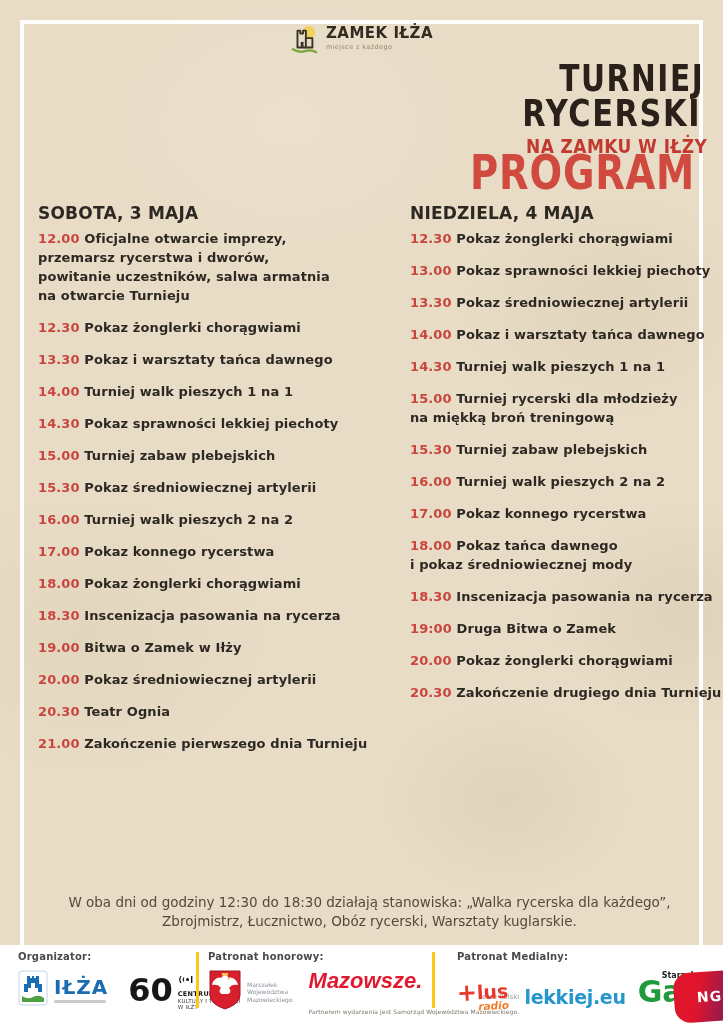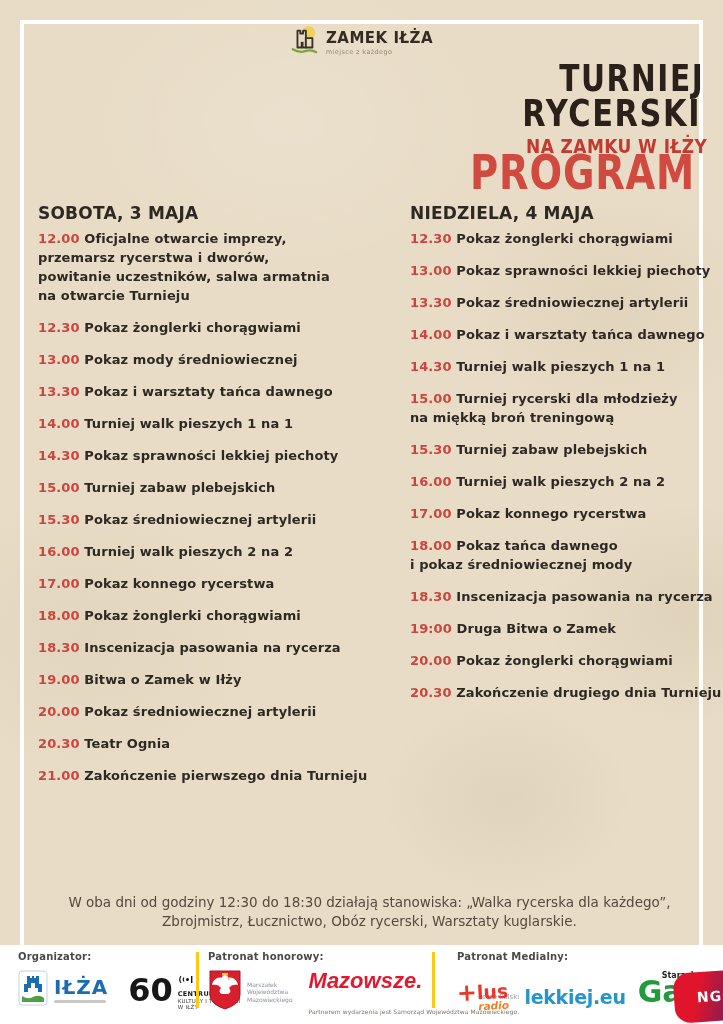--- a/index.html
+++ b/index.html
@@ -17,21 +17,21 @@
       radial-gradient(180px 140px at 70% 78%, rgba(150,122,88,.09), transparent 70%),
       radial-gradient(300px 220px at 40% 12%, rgba(255,255,255,.12), transparent 70%),
       radial-gradient(200px 160px at 95% 60%, rgba(150,122,88,.10), transparent 70%);
   }
   .frame{
     position:absolute;left:20px;top:20px;right:20px;height:930px;
     border:4px solid rgba(255,255,255,.95);
     pointer-events:none;
   }
   
-  .brand-row{position:absolute;top:24px;left:0;right:0;display:flex;justify-content:center;align-items:center;gap:8px;}
+  .brand-row{position:absolute;top:24px;left:0;right:0;display:flex;justify-content:center;align-items:flex-start;gap:8px;}
   .brand-text .brand-name{font-size:15px;font-weight:800;color:#342b21;letter-spacing:.5px;}
   .brand-text .brand-tagline{font-size:6.5px;color:#93886f;letter-spacing:.4px;margin-top:1px;}
   .title-block{position:absolute;top:60px;left:0;right:0;text-align:right;color:#2b211a;}
   .t-line{line-height:1;}
   .condensed{display:inline-block;transform:scaleX(.8);transform-origin:50% 50%;}
   .t1{font-size:37px;font-weight:800;letter-spacing:2px;}
   .t2{font-size:38px;font-weight:800;letter-spacing:2px;margin-top:-3px;}
   .t-sub{margin-top:4px;}
   .t-sub .condensed{transform:scaleX(.85);font-size:20px;font-weight:800;color:#c2392f;letter-spacing:.5px;}
   .program-heading{position:absolute;top:148px;left:0;right:0;text-align:right;}
@@ -123,21 +123,20 @@
 
 <div class="columns">
   <div class="col">
     <div class="day-header">SOBOTA, 3 MAJA</div>
     <div>
         <div class="item"><span class="time">12.00</span> <span class="desc">Oficjalne otwarcie imprezy,
 przemarsz rycerstwa i dworów,
 powitanie uczestników, salwa armatnia
 na otwarcie Turnieju</span></div>
         <div class="item"><span class="time">12.30</span> <span class="desc">Pokaz żonglerki chorągwiami</span></div>
-        <div class="item"><span class="time">13.00</span> <span class="desc">Pokaz mody średniowiecznej</span></div>
         <div class="item"><span class="time">13.30</span> <span class="desc">Pokaz i warsztaty tańca dawnego</span></div>
         <div class="item"><span class="time">14.00</span> <span class="desc">Turniej walk pieszych 1 na 1</span></div>
         <div class="item"><span class="time">14.30</span> <span class="desc">Pokaz sprawności lekkiej piechoty</span></div>
         <div class="item"><span class="time">15.00</span> <span class="desc">Turniej zabaw plebejskich</span></div>
         <div class="item"><span class="time">15.30</span> <span class="desc">Pokaz średniowiecznej artylerii</span></div>
         <div class="item"><span class="time">16.00</span> <span class="desc">Turniej walk pieszych 2 na 2</span></div>
         <div class="item"><span class="time">17.00</span> <span class="desc">Pokaz konnego rycerstwa</span></div>
         <div class="item"><span class="time">18.00</span> <span class="desc">Pokaz żonglerki chorągwiami</span></div>
         <div class="item"><span class="time">18.30</span> <span class="desc">Inscenizacja pasowania na rycerza</span></div>
         <div class="item"><span class="time">19.00</span> <span class="desc">Bitwa o Zamek w Iłży</span></div>

